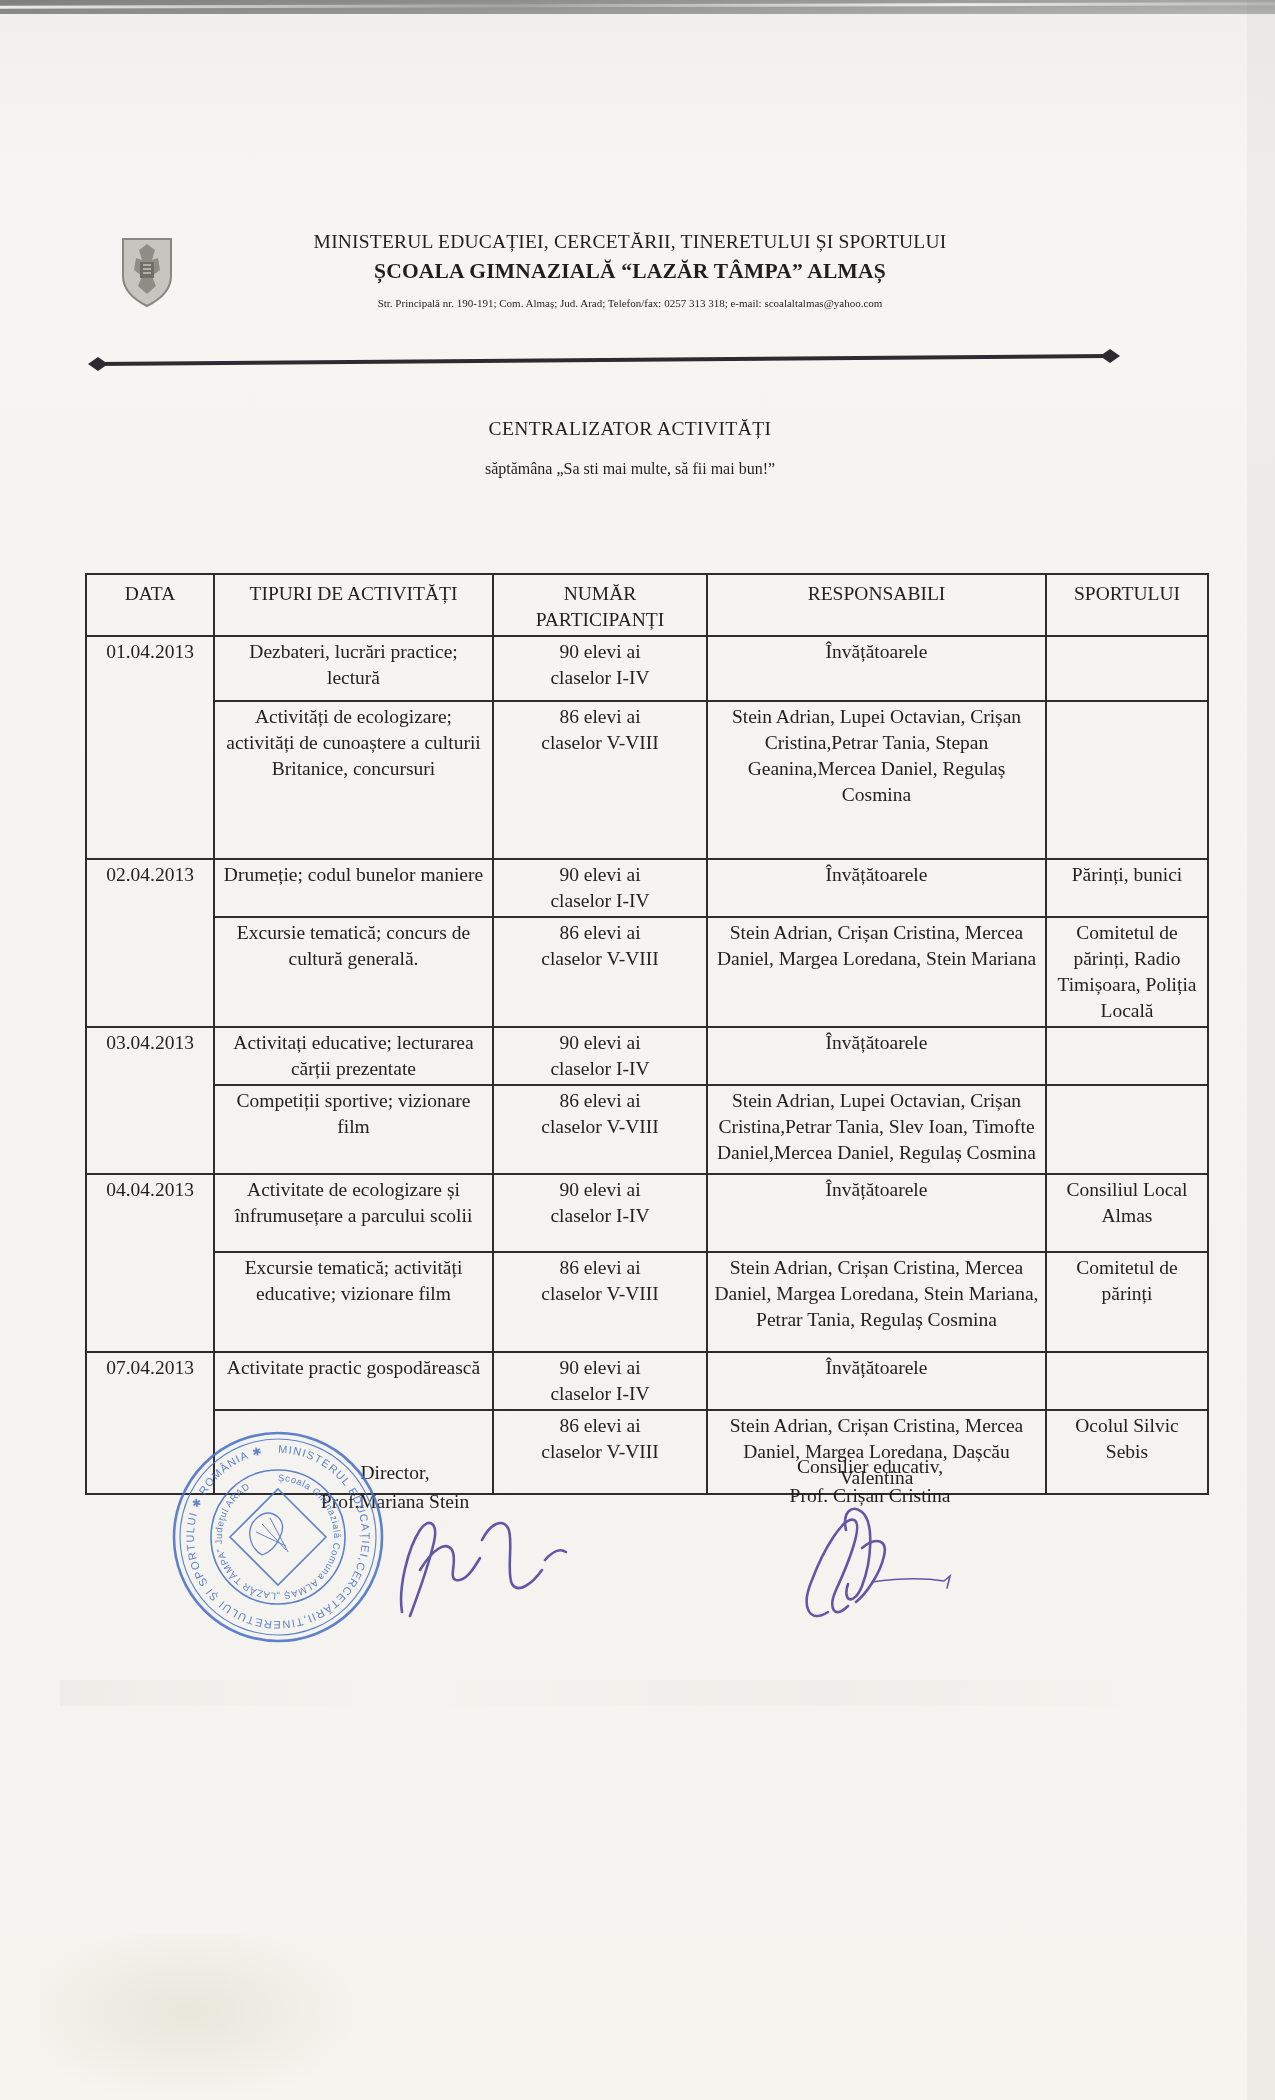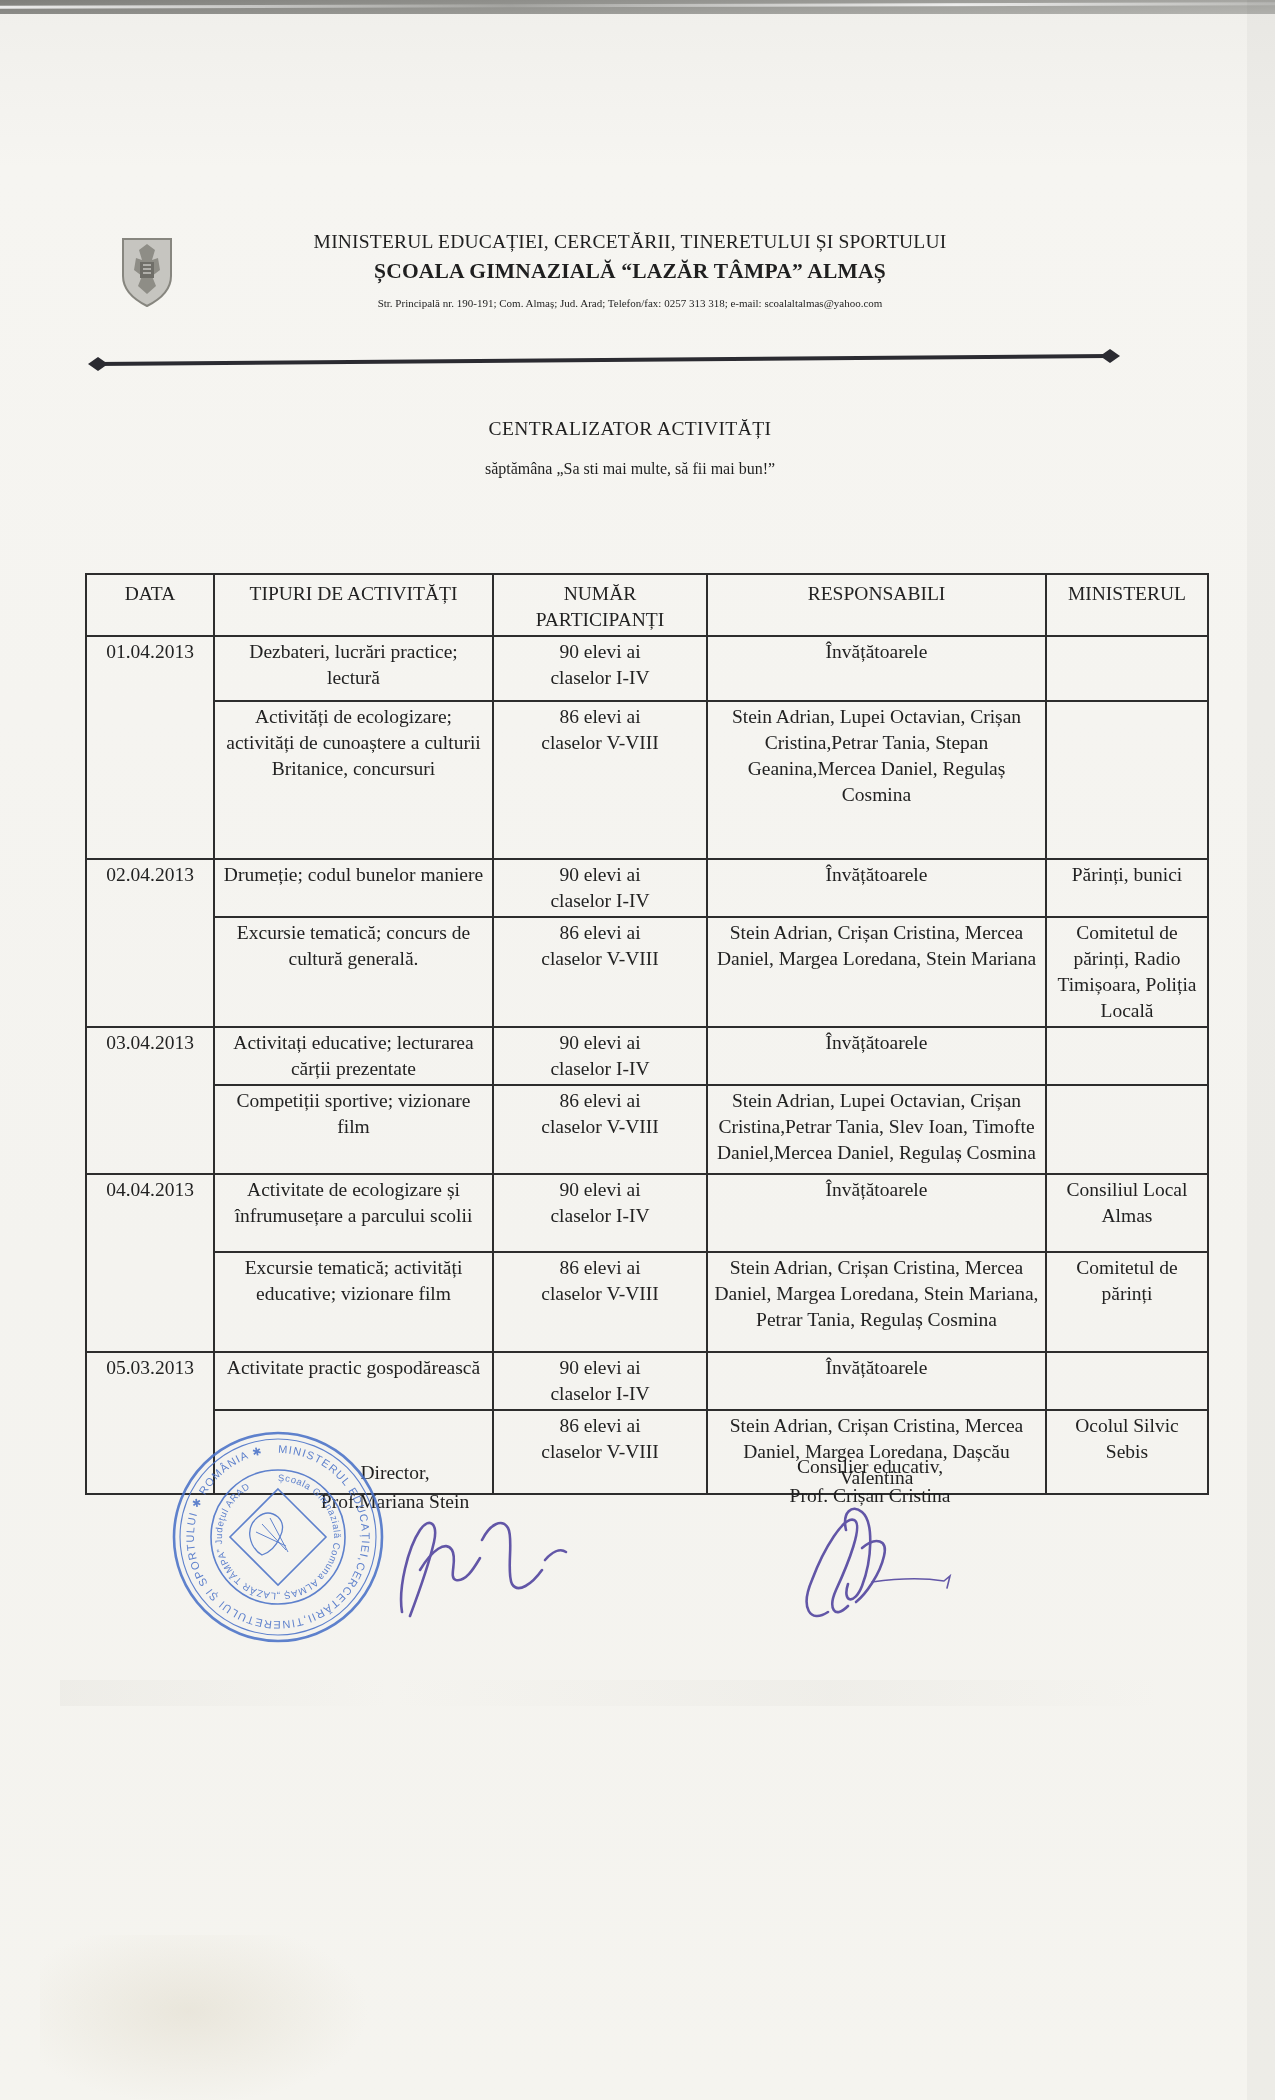--- a/index.html
+++ b/index.html
@@ -106,21 +106,21 @@
         <col style="width:339px">
         <col style="width:162px">
     </colgroup>
     <thead>
         <tr>
           <th class="pre">DATA</th>
           <th class="pre">TIPURI DE ACTIVITĂȚI</th>
           <th class="pre">NUMĂR
 PARTICIPANȚI</th>
           <th class="pre">RESPONSABILI</th>
-          <th class="pre">MINISTERUL</th>
+          <th class="pre">SPORTULUI</th>
         </tr>
       </thead>
     <tbody>
         <tr style="height: 65px;">
           <td rowspan="2">01.04.2013</td>
           <td class="pre">Dezbateri, lucrări practice; lectură</td>
           <td class="pre">90 elevi ai
 claselor I-IV</td>
           <td class="pre">Învățătoarele</td>
           <td class="pre"></td>
@@ -171,21 +171,21 @@
           <td class="pre">Consiliul Local Almas</td>
         </tr>
         <tr style="height: 100px;">
           <td class="pre">Excursie tematică; activități educative; vizionare film</td>
           <td class="pre">86 elevi ai
 claselor V-VIII</td>
           <td class="pre">Stein Adrian,  Crișan Cristina, Mercea Daniel, Margea Loredana, Stein Mariana, Petrar Tania, Regulaș Cosmina</td>
           <td class="pre">Comitetul de părinți</td>
         </tr>
         <tr style="height: 52px;">
-          <td rowspan="2">05.03.2013</td>
+          <td rowspan="2">07.04.2013</td>
           <td class="pre">Activitate practic gospodărească</td>
           <td class="pre">90 elevi ai
 claselor I-IV</td>
           <td class="pre">Învățătoarele</td>
           <td class="pre"></td>
         </tr>
         <tr style="height: 78px;">
           <td class="pre"></td>
           <td class="pre">86 elevi ai
 claselor V-VIII</td>

